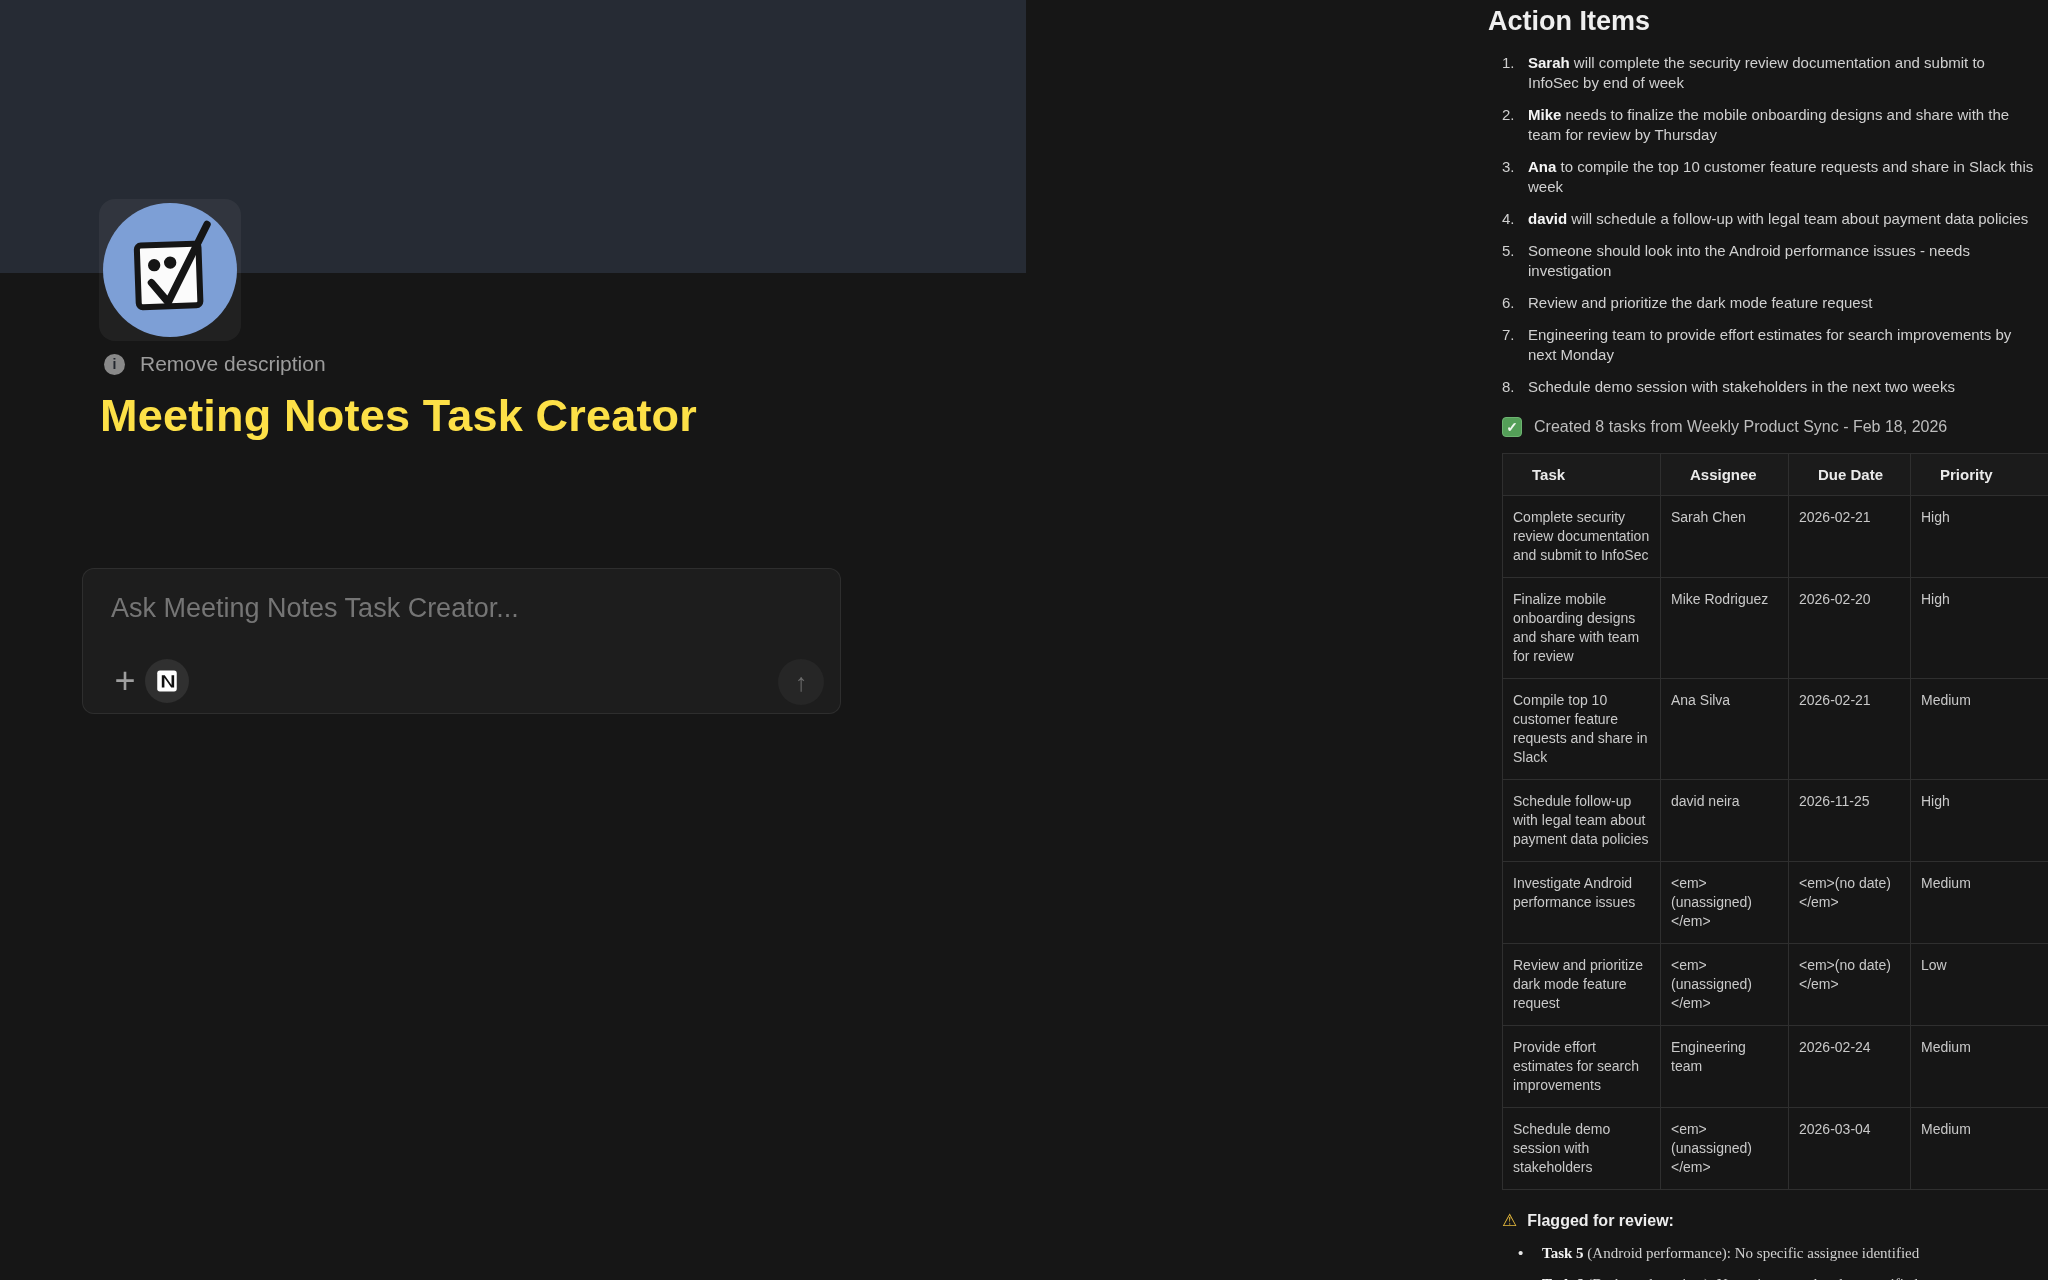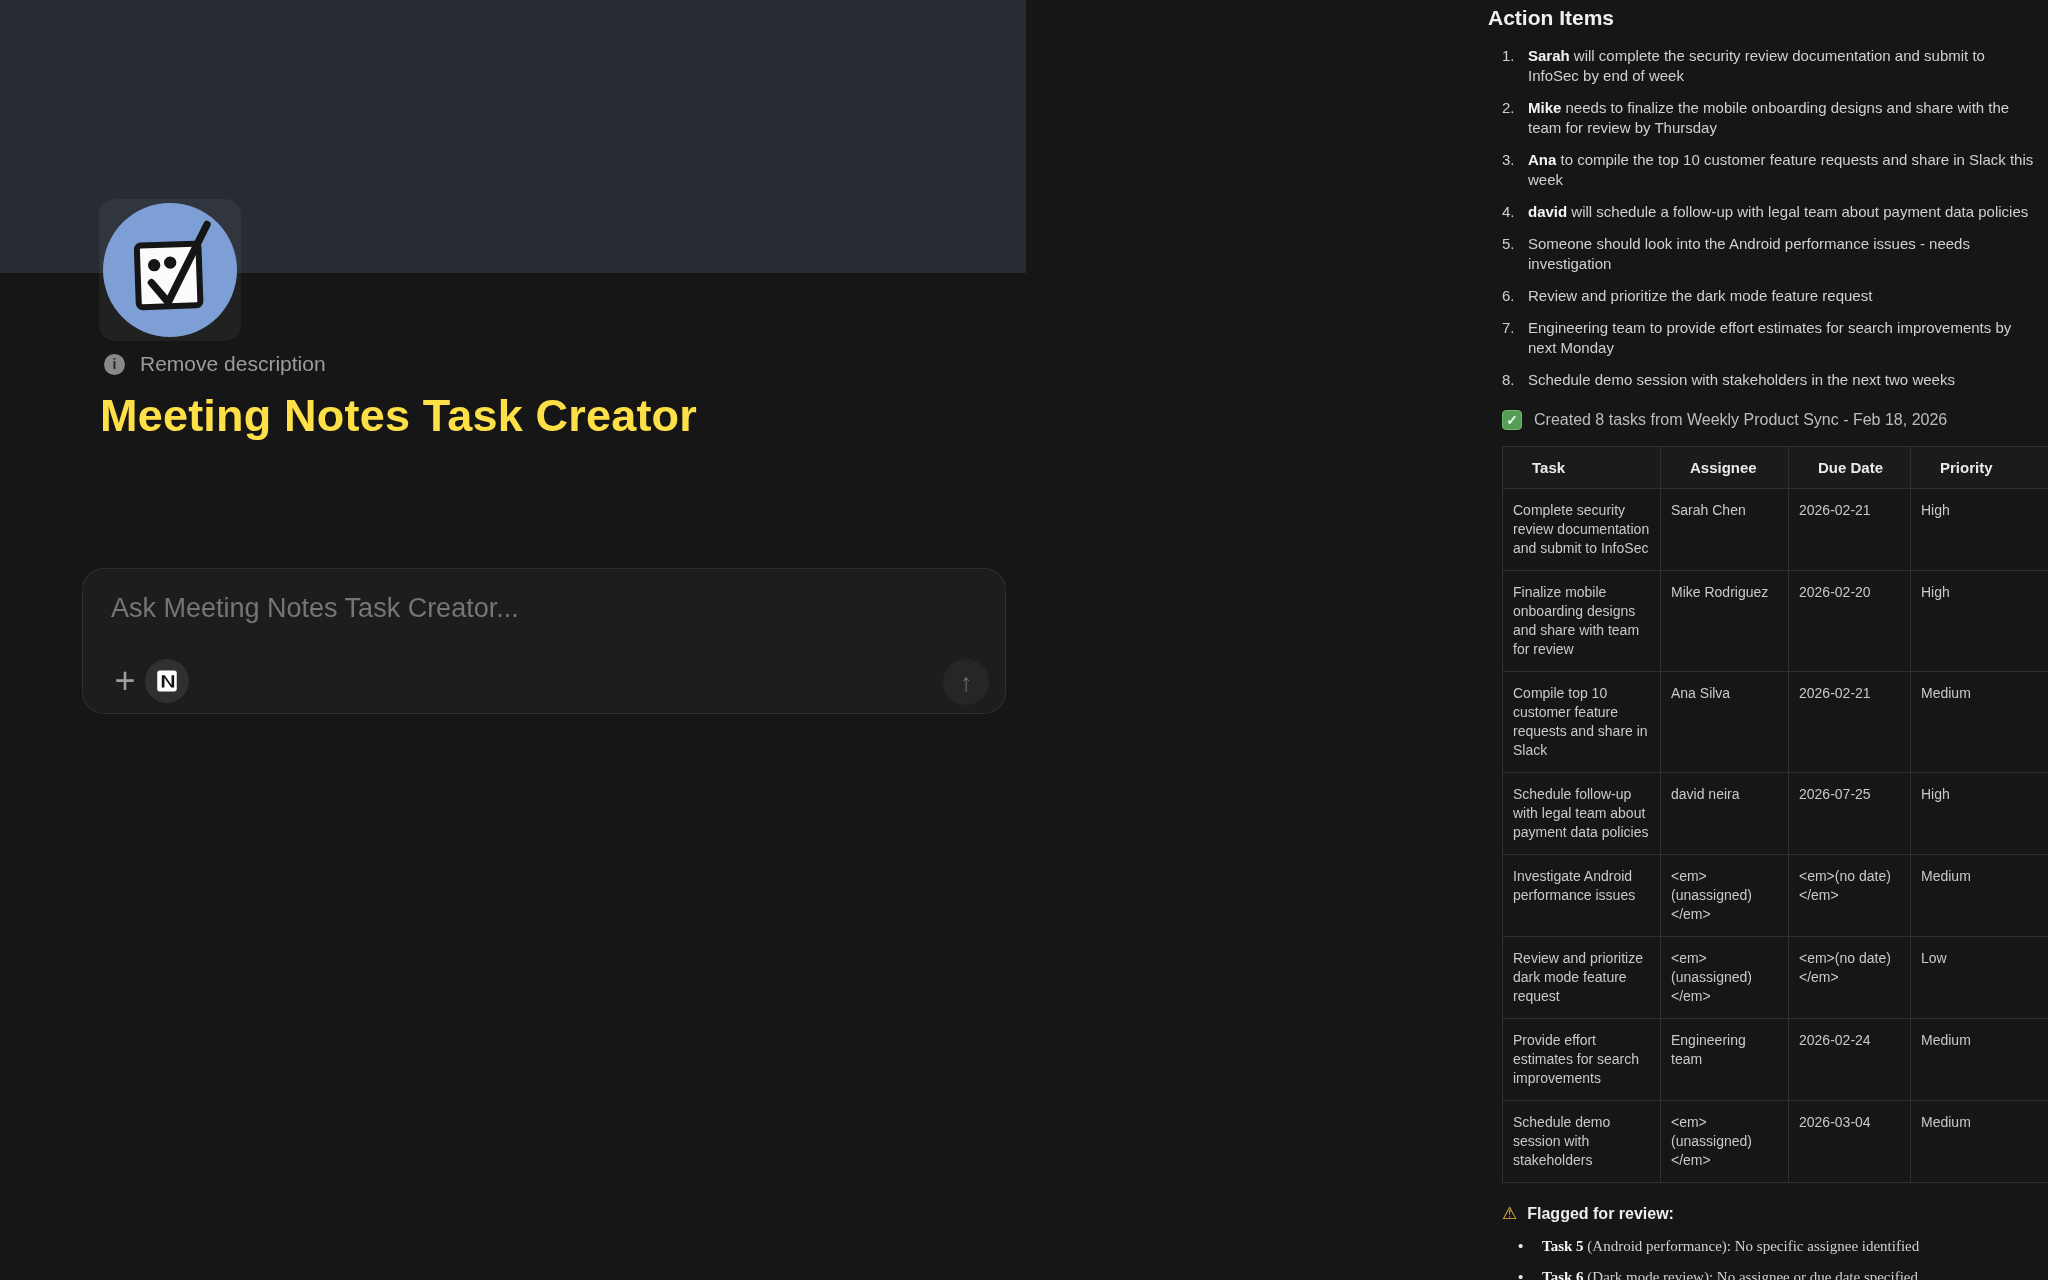--- a/index.html
+++ b/index.html
@@ -11,29 +11,29 @@
   .banner { position:absolute; left:0; top:0; width:1026px; height:273px; background:#262b34; }
   .icon-plate { position:absolute; left:99px; top:199px; width:142px; height:142px; border-radius:16px; background:rgba(255,255,255,0.05); }
   .page-icon { position:absolute; left:103px; top:203px; width:134px; height:134px; cursor:pointer; }
 
   .remove-desc { position:absolute; left:104px; top:352px; display:flex; align-items:center; gap:15px; color:#9c9c9c; font-size:21px; cursor:pointer; }
   .info-icon { width:21px; height:21px; border-radius:50%; background:#898989; color:#23272e; font-size:14px; font-weight:bold; display:flex; align-items:center; justify-content:center; }
 
   .page-title { position:absolute; left:100px; top:390px; font-size:45px; font-weight:700; color:#fde047; letter-spacing:.2px; }
   .page-desc { position:absolute; left:102px; top:464px; width:900px; font-size:25px; line-height:36px; color:#d2d2d2; }
 
-  .prompt-box { position:absolute; left:82px; top:568px; width:924px; height:146px; border-radius:22px; background:#1d1d1d; border:1px solid rgba(255,255,255,0.08);padding-left:13px; }
+  .prompt-box { position:absolute; left:82px; top:568px; width:759px; height:146px; border-radius:12px; background:#1d1d1d; border:1px solid rgba(255,255,255,0.08);padding-left:13px; }
   .prompt-placeholder { position:absolute; left:28px; top:24px; font-size:27px; color:#757575; }
   .plus-btn { position:absolute; left:22px; bottom:12px; width:40px; height:40px; color:#9e9e9e; font-size:36px; font-weight:300; display:flex; align-items:center; justify-content:center; cursor:pointer; }
   .notion-btn { position:absolute; left:62px; bottom:10px; width:44px; height:44px; border-radius:50%; background:#303030; display:flex; align-items:center; justify-content:center; cursor:pointer; }
   .send-btn { position:absolute; right:16px; bottom:8px; width:46px; height:46px; border-radius:50%; background:#262626; color:#6b6b6b; font-size:25px; display:flex; align-items:center; justify-content:center; cursor:pointer; }
 
   
   .ai-panel { position:absolute; left:1488px; top:0; width:560px; height:1280px; color:#d0d0d0; }
-  .panel-heading { margin:6px 0 16px 0; font-size:21px; font-weight:700; color:#efefef; }
+  .panel-heading { margin:6px 0 16px 0; font-size:27px; font-weight:700; color:#efefef; }
 
   .li { display:flex; margin-bottom:12px; font-size:15px; line-height:20px; color:#d0d0d0; }
   .li .num { flex:none; width:40px; padding-left:14px; }
   .li b, .fli b { color:#f4f4f4; font-weight:700; }
   .li .txt { width:506px; }
 
   .status { display:flex; align-items:center; gap:12px; margin:20px 0 16px 14px; font-size:16px; color:#bdbdbd; }
   .check-badge { width:20px; height:20px; flex:none; border-radius:4px; background:#549f58; border:1px solid #6db471; color:#eef7ee; font-size:14px; font-weight:700; display:flex; align-items:center; justify-content:center; }
 
   table.tasks { margin-left:14px; border-collapse:collapse; table-layout:fixed; width:556px; }
@@ -160,21 +160,21 @@
         </tr>
         <tr>
           <td>Compile top 10 customer feature requests and share in Slack</td>
           <td>Ana Silva</td>
           <td>2026-02-21</td>
           <td>Medium</td>
         </tr>
         <tr>
           <td>Schedule follow-up with legal team about payment data policies</td>
           <td>david neira</td>
-          <td>2026-07-25</td>
+          <td>2026-11-25</td>
           <td>High</td>
         </tr>
         <tr>
           <td>Investigate Android performance issues</td>
           <td>&lt;em&gt;(unassigned)
 &lt;/em&gt;</td>
           <td>&lt;em&gt;(no date)
 &lt;/em&gt;</td>
           <td>Medium</td>
         </tr>

